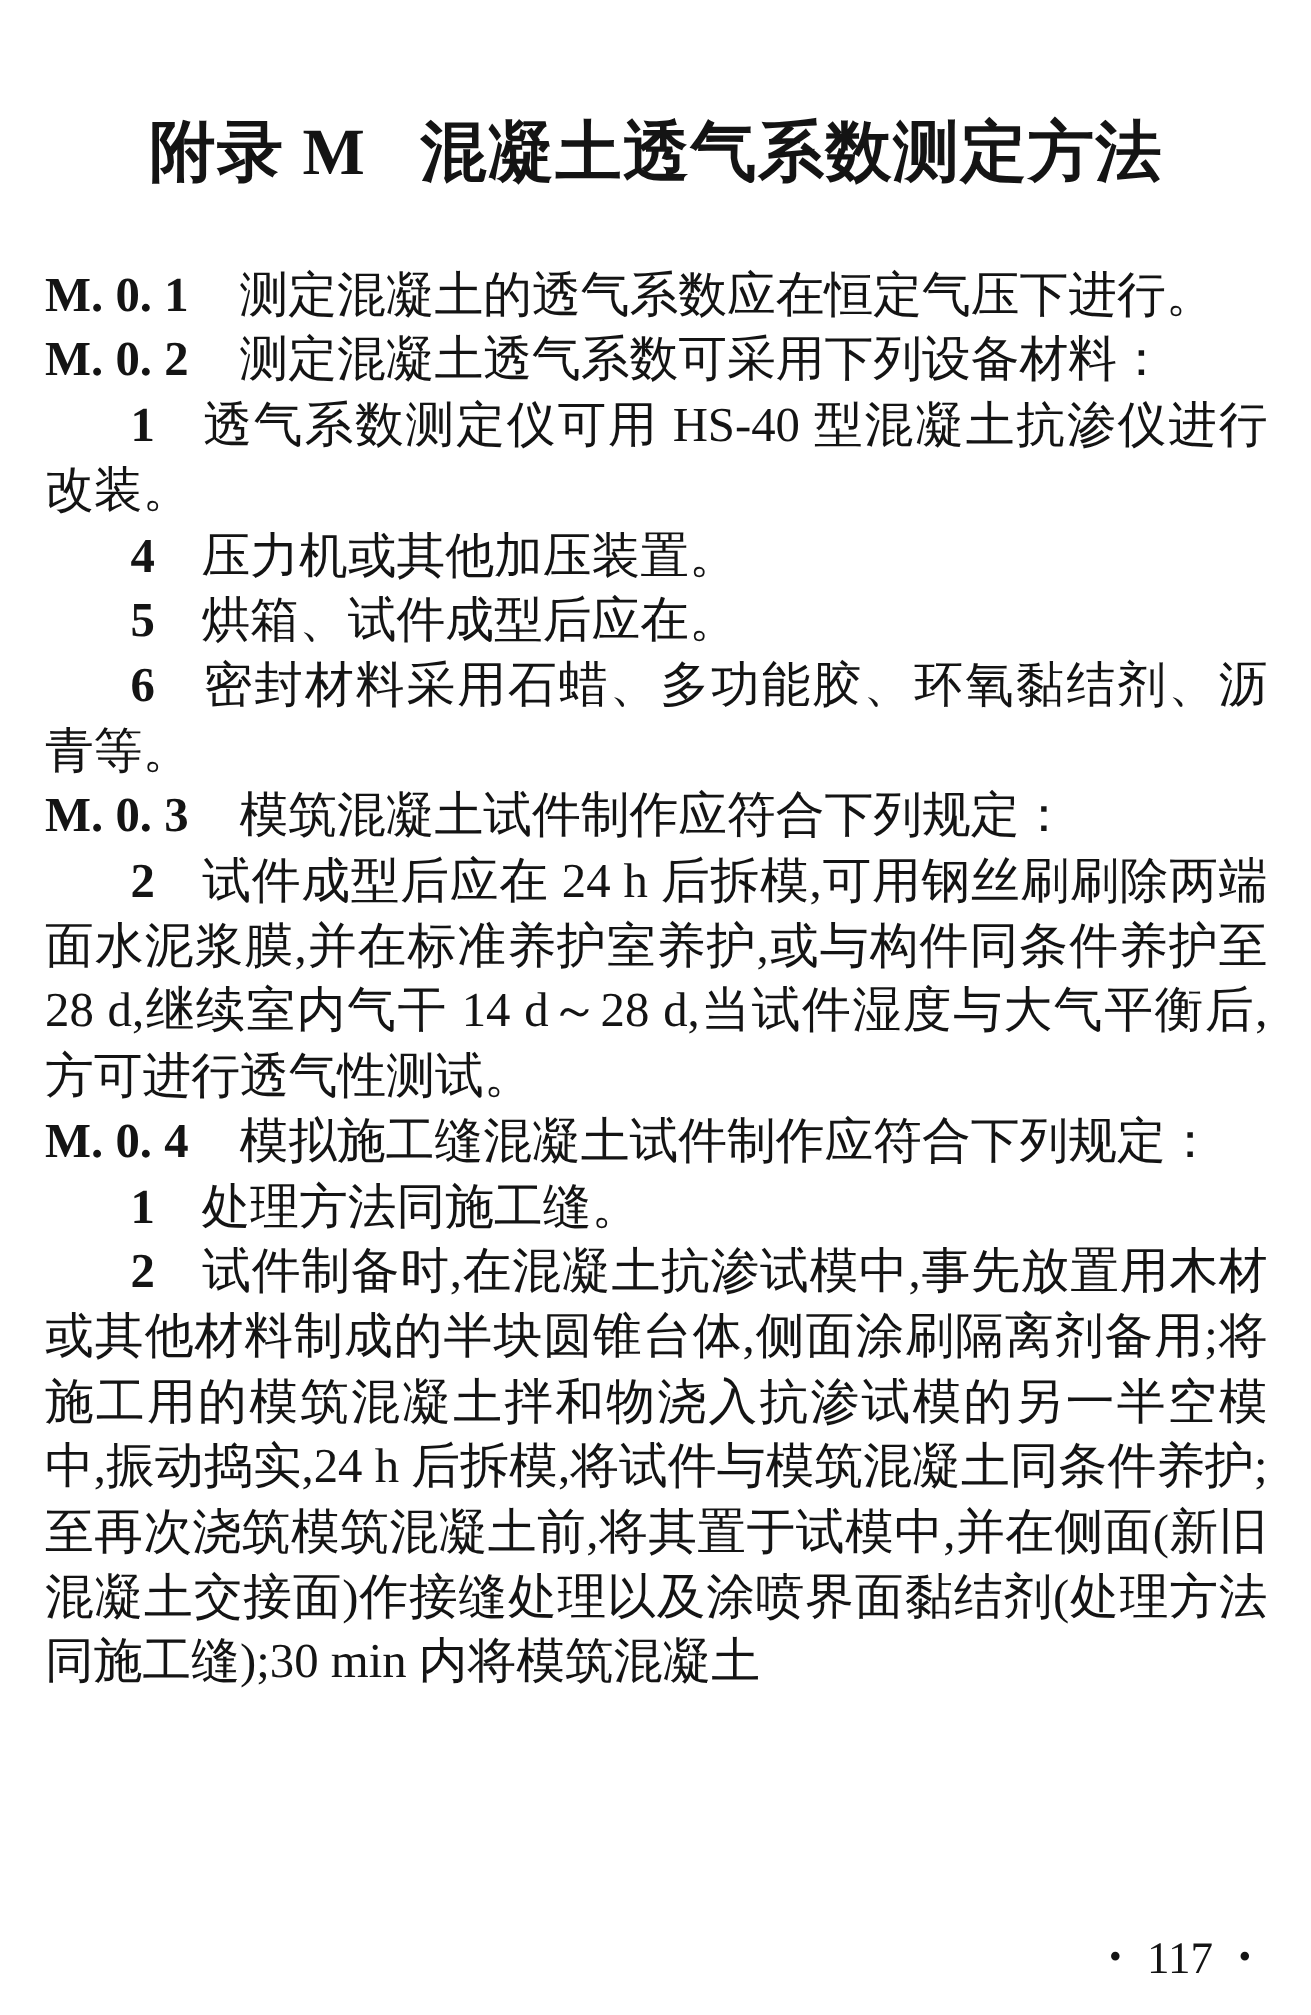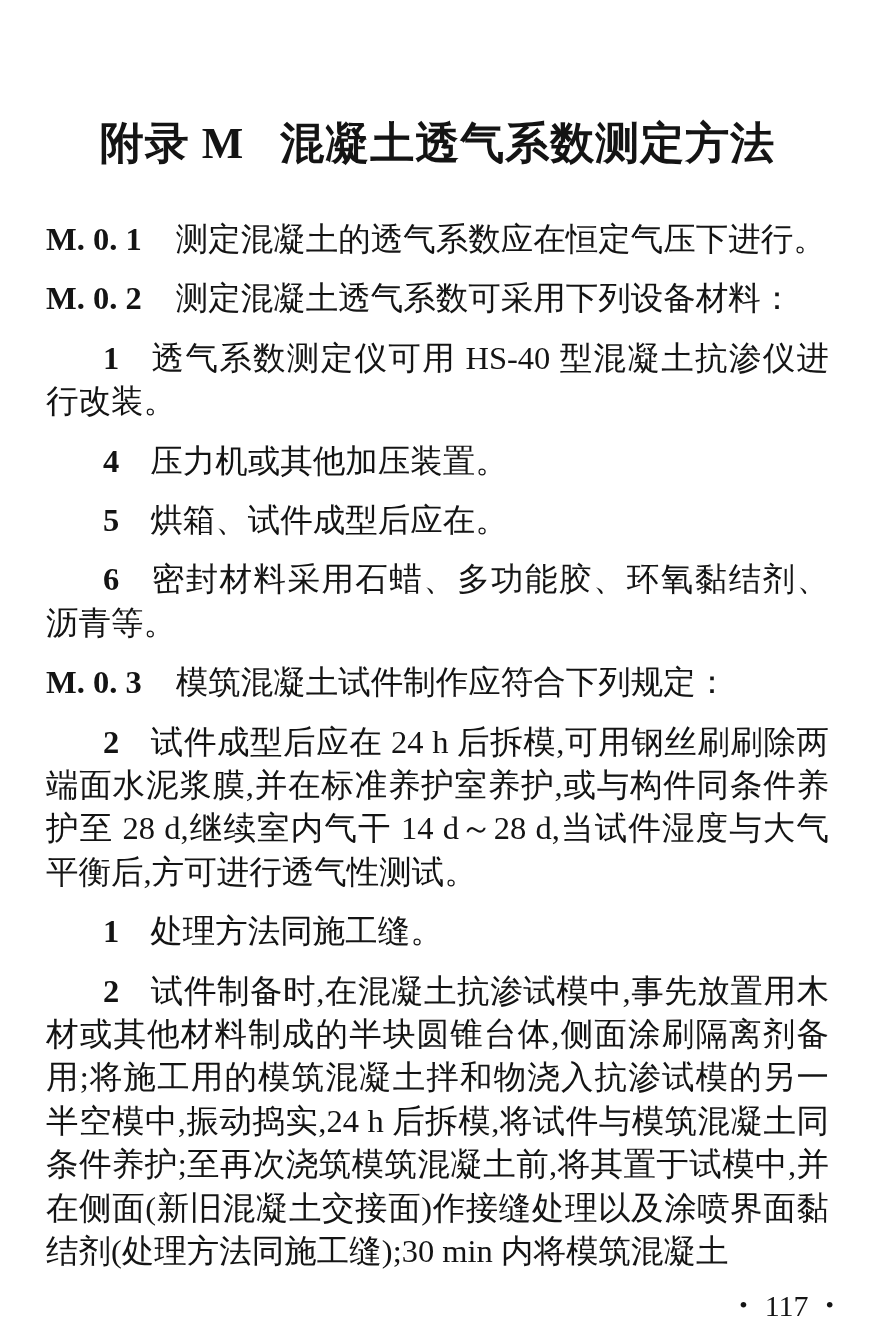--- a/index.html
+++ b/index.html
@@ -17,40 +17,40 @@
   }
   .page {
     box-sizing: border-box;
     width: 874px;
     height: 1343px;
     padding: 0 29px 0 30px;
     position: relative;
   }
   .title {
     margin: 0;
-    padding-top: 118px;
+    padding-top: 76px;
     text-align: center;
     font-size: 44px;
     line-height: 1.18;
     font-weight: bold;
     letter-spacing: 1px;
     white-space: nowrap;
   }
   .title .part2 {
     margin-left: 36px;
   }
   .content {
     margin-top: 48px;
     font-size: 32.5px;
     line-height: 43.4px;
     text-align: justify;
     text-justify: inter-ideograph;
   }
   .content p {
-    margin: 16px;
+    margin: 0;
     padding: 0;
   }
   p.clause {
     text-indent: 0;
   }
   p.item {
     text-indent: 57px;
   }
   .label {
     font-weight: bold;
@@ -102,20 +102,21 @@
 
     <p class="item"><span class="label">5</span><span>烘箱、试件成型后应在。</span></p>
 
     <p class="item"><span class="label">6</span><span>密封材料采用石蜡、多功能胶、环氧黏结剂、沥青等。</span></p>
 
     <p class="clause"><span class="label">M. 0. 3</span><span>模筑混凝土试件制作应符合下列规定：</span></p>
 
 
     <p class="item"><span class="label">2</span><span>试件成型后应在 24 h 后拆模,可用钢丝刷刷除两端面水泥浆膜,并在标准养护室养护,或与构件同条件养护至 28 d,继续室内气干 14 d～28 d,当试件湿度与大气平衡后,方可进行透气性测试。</span></p>
 
+    <p class="clause"><span class="label">M. 0. 4</span><span>模拟施工缝混凝土试件制作应符合下列规定：</span></p>
 
     <p class="item"><span class="label">1</span><span>处理方法同施工缝。</span></p>
 
     <p class="item"><span class="label">2</span><span>试件制备时,在混凝土抗渗试模中,事先放置用木材或其他材料制成的半块圆锥台体,侧面涂刷隔离剂备用;将施工用的模筑混凝土拌和物浇入抗渗试模的另一半空模中,振动捣实,24 h 后拆模,将试件与模筑混凝土同条件养护;至再次浇筑模筑混凝土前,将其置于试模中,并在侧面(新旧混凝土交接面)作接缝处理以及涂喷界面黏结剂(处理方法同施工缝);30 min 内将模筑混凝土</span></p>
 
   </div>
 
   <div class="footer"><span class="dot">•</span><span class="num">117</span><span class="dot">•</span></div>
 
 </div>

